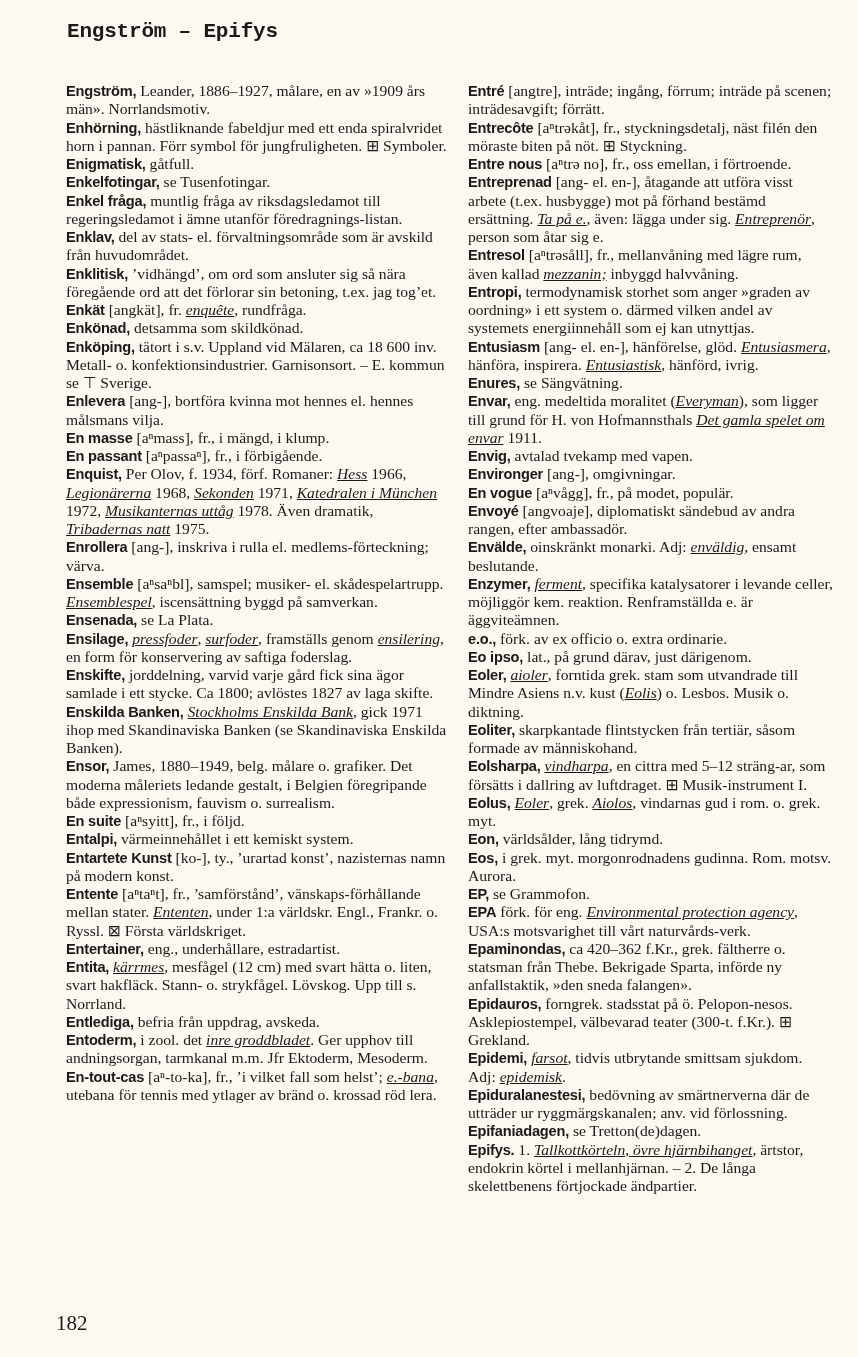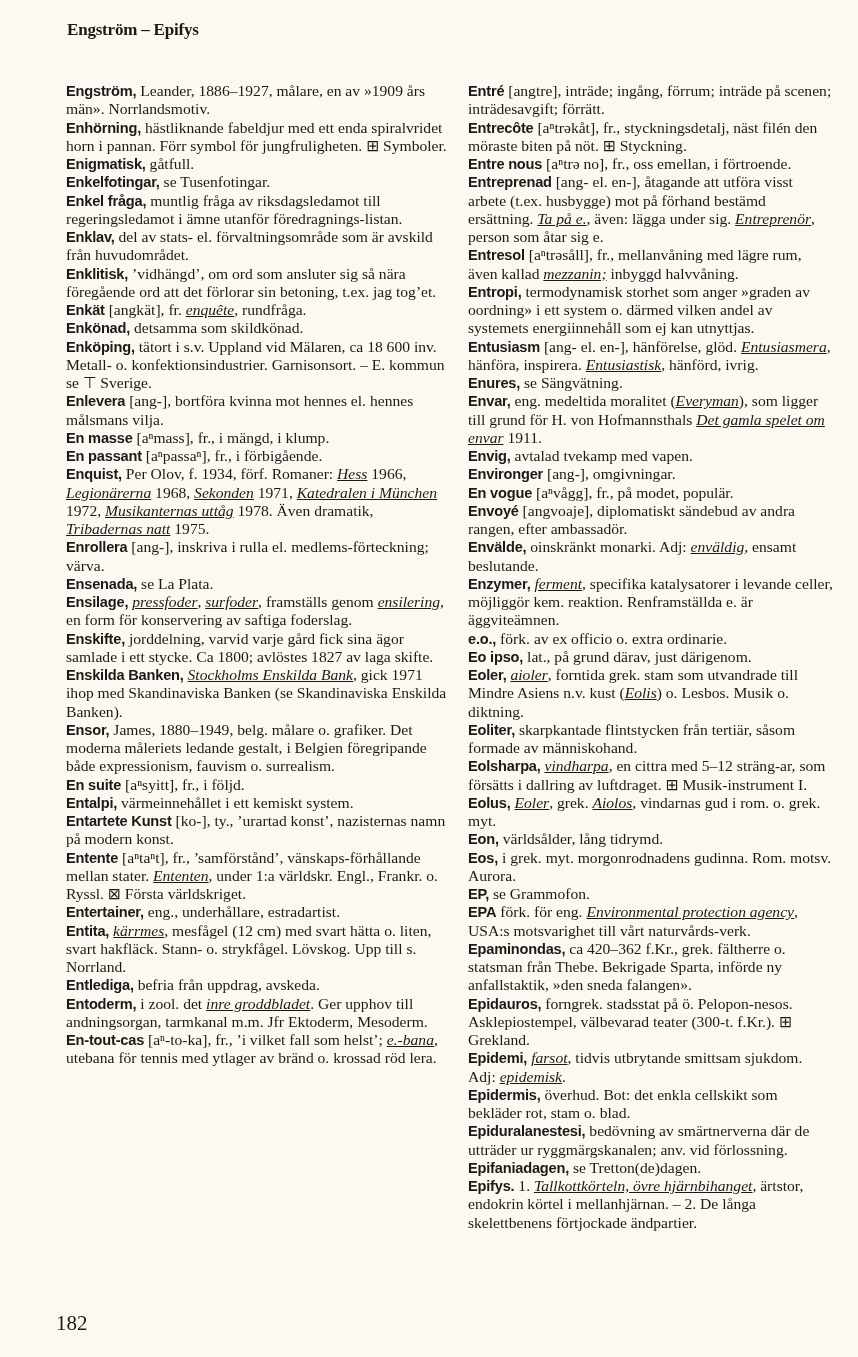--- a/index.html
+++ b/index.html
@@ -4,22 +4,22 @@
 <style>
   html, body { margin:0; padding:0; }
   body {
     width:858px; height:1357px; overflow:hidden;
     background:#fbf9f1;
     color:#1c1a17;
     position:relative;
   }
   .running-head {
     position:absolute; left:67px; top:20px;
-    font-family:Liberation Serif, serif;
-    font-weight:bold; font-size:17px; letter-spacing:-0.2px;text-align:right;
+    font-family:Liberation Mono, monospace;
+    font-weight:bold; font-size:21px; letter-spacing:-0.2px;text-align:right;
   }
   .col {
     position:absolute; top:53px;
     font-family:"Liberation Serif", serif;
     font-size:15.6px; line-height:18.25px;margin-top:29px;
   }
   .col-left { left:66px; width:384px; }
   .col-right { left:468px; width:365px; }
   .entry { margin:0; padding:0; }
   .hw {
@@ -46,20 +46,21 @@
     <p class="entry"><span class="hw">Enklav,</span><span> del av stats- el. förvaltningsområde som är avskild från huvudområdet.</span></p>
     <p class="entry"><span class="hw">Enklitisk,</span><span> ’vidhängd’, om ord som ansluter sig så nära föregående ord att det förlorar sin betoning, t.ex. jag tog’et.</span></p>
     <p class="entry"><span class="hw">Enkät</span><span> [angkät], fr. </span><span class="it">enquête</span><span>, rundfråga.</span></p>
     <p class="entry"><span class="hw">Enkönad,</span><span> detsamma som skildkönad.</span></p>
     <p class="entry"><span class="hw">Enköping,</span><span> tätort i s.v. Uppland vid Mälaren, ca 18 600 inv. Metall- o. konfektionsindustrier. Garnisonsort. – E. kommun se ⊤ Sverige.</span></p>
     <p class="entry"><span class="hw">Enlevera</span><span> [ang-], bortföra kvinna mot hennes el. hennes målsmans vilja.</span></p>
     <p class="entry"><span class="hw">En masse</span><span> [aⁿmass], fr., i mängd, i klump.</span></p>
     <p class="entry"><span class="hw">En passant</span><span> [aⁿpassaⁿ], fr., i förbigående.</span></p>
     <p class="entry"><span class="hw">Enquist,</span><span> Per Olov, f. 1934, förf. Romaner: </span><span class="it">Hess</span><span> 1966, </span><span class="it">Legionärerna</span><span> 1968, </span><span class="it">Sekonden</span><span> 1971, </span><span class="it">Katedralen i München</span><span> 1972, </span><span class="it">Musikanternas uttåg</span><span> 1978. Även dramatik, </span><span class="it">Tribadernas natt</span><span> 1975.</span></p>
     <p class="entry"><span class="hw">Enrollera</span><span> [ang-], inskriva i rulla el. medlems-förteckning; värva.</span></p>
+    <p class="entry"><span class="hw">Ensemble</span><span> [aⁿsaⁿbl], samspel; musiker- el. skådespelartrupp. </span><span class="it">Ensemblespel</span><span>, iscensättning byggd på samverkan.</span></p>
     <p class="entry"><span class="hw">Ensenada,</span><span> se La Plata.</span></p>
     <p class="entry"><span class="hw">Ensilage,</span><span> </span><span class="it">pressfoder</span><span>, </span><span class="it">surfoder</span><span>, framställs genom </span><span class="it">ensilering</span><span>, en form för konservering av saftiga foderslag.</span></p>
     <p class="entry"><span class="hw">Enskifte,</span><span> jorddelning, varvid varje gård fick sina ägor samlade i ett stycke. Ca 1800; avlöstes 1827 av laga skifte.</span></p>
     <p class="entry"><span class="hw">Enskilda Banken,</span><span> </span><span class="it">Stockholms Enskilda Bank</span><span>, gick 1971 ihop med Skandinaviska Banken (se Skandinaviska Enskilda Banken).</span></p>
     <p class="entry"><span class="hw">Ensor,</span><span> James, 1880–1949, belg. målare o. grafiker. Det moderna måleriets ledande gestalt, i Belgien föregripande både expressionism, fauvism o. surrealism.</span></p>
     <p class="entry"><span class="hw">En suite</span><span> [aⁿsyitt], fr., i följd.</span></p>
     <p class="entry"><span class="hw">Entalpi,</span><span> värmeinnehållet i ett kemiskt system.</span></p>
     <p class="entry"><span class="hw">Entartete Kunst</span><span> [ko-], ty., ’urartad konst’, nazisternas namn på modern konst.</span></p>
     <p class="entry"><span class="hw">Entente</span><span> [aⁿtaⁿt], fr., ’samförstånd’, vänskaps-förhållande mellan stater. </span><span class="it">Ententen</span><span>, under 1:a världskr. Engl., Frankr. o. Ryssl. ⊠ Första världskriget.</span></p>
     <p class="entry"><span class="hw">Entertainer,</span><span> eng., underhållare, estradartist.</span></p>
@@ -90,19 +91,18 @@
     <p class="entry"><span class="hw">Eoliter,</span><span> skarpkantade flintstycken från tertiär, såsom formade av människohand.</span></p>
     <p class="entry"><span class="hw">Eolsharpa,</span><span> </span><span class="it">vindharpa</span><span>, en cittra med 5–12 sträng-ar, som försätts i dallring av luftdraget. ⊞ Musik-instrument I.</span></p>
     <p class="entry"><span class="hw">Eolus,</span><span> </span><span class="it">Eoler</span><span>, grek. </span><span class="it">Aiolos</span><span>, vindarnas gud i rom. o. grek. myt.</span></p>
     <p class="entry"><span class="hw">Eon,</span><span> världsålder, lång tidrymd.</span></p>
     <p class="entry"><span class="hw">Eos,</span><span> i grek. myt. morgonrodnadens gudinna. Rom. motsv. Aurora.</span></p>
     <p class="entry"><span class="hw">EP,</span><span> se Grammofon.</span></p>
     <p class="entry"><span class="hw">EPA</span><span> förk. för eng. </span><span class="it">Environmental protection agency</span><span>, USA:s motsvarighet till vårt naturvårds-verk.</span></p>
     <p class="entry"><span class="hw">Epaminondas,</span><span> ca 420–362 f.Kr., grek. fältherre o. statsman från Thebe. Bekrigade Sparta, införde ny anfallstaktik, »den sneda falangen».</span></p>
     <p class="entry"><span class="hw">Epidauros,</span><span> forngrek. stadsstat på ö. Pelopon-nesos. Asklepiostempel, välbevarad teater (300-t. f.Kr.). ⊞ Grekland.</span></p>
     <p class="entry"><span class="hw">Epidemi,</span><span> </span><span class="it">farsot</span><span>, tidvis utbrytande smittsam sjukdom. Adj: </span><span class="it">epidemisk</span><span>.</span></p>
-    <p class="entry"><span class="hw">Epidermis,</span><span> överhud. Bot: det enkla cellskikt som bekläder rot, stam o. blad.</span></p>
     <p class="entry"><span class="hw">Epiduralanestesi,</span><span> bedövning av smärtnerverna där de utträder ur ryggmärgskanalen; anv. vid förlossning.</span></p>
     <p class="entry"><span class="hw">Epifaniadagen,</span><span> se Tretton(de)dagen.</span></p>
     <p class="entry"><span class="hw">Epifys.</span><span> 1. </span><span class="it">Tallkottkörteln, övre hjärnbihanget</span><span>, ärtstor, endokrin körtel i mellanhjärnan. – 2. De långa skelettbenens förtjockade ändpartier.</span></p>
   </div>
 
 <div class="page-number">182</div>
 
 </body></html>

